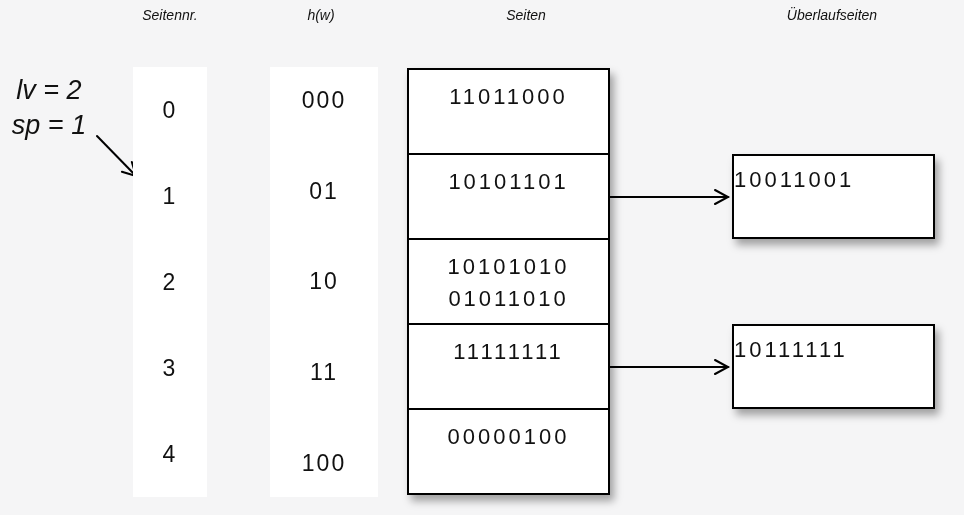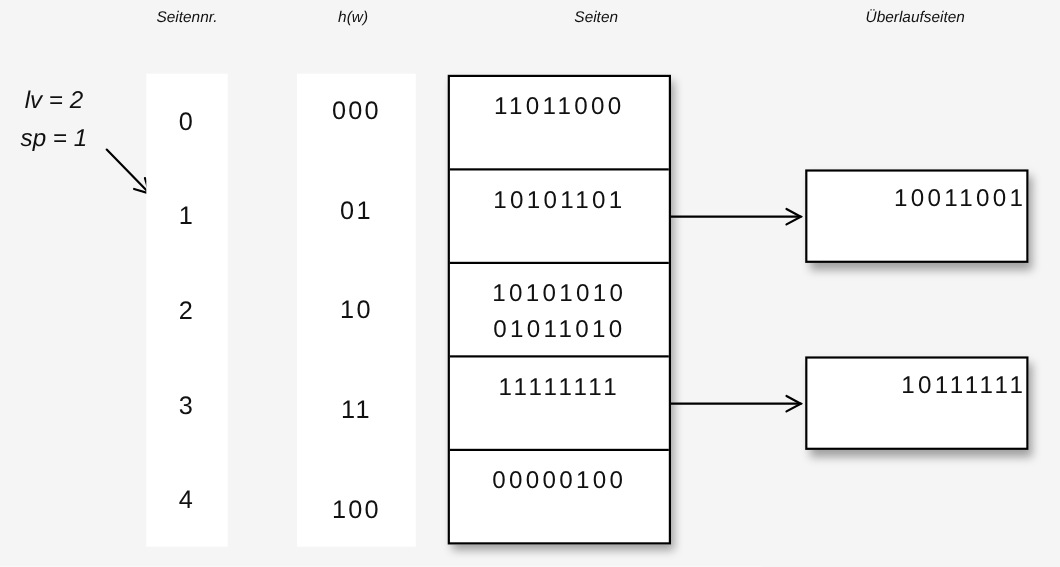--- a/index.html
+++ b/index.html
@@ -7,21 +7,21 @@
     position:relative; width:964px; height:515px;
     background:#f5f5f6; overflow:hidden;
     font-family:"Liberation Sans", sans-serif; color:#111;
   }
   .hdr {
     position:absolute; top:7px; transform:translateX(-50%);
     font-style:italic; font-size:14px; white-space:nowrap;
   }
   .annot {
     position:absolute; left:6px; top:73px; width:86px;
-    text-align:center; font-style:italic; font-size:22px; line-height:35px;
+    text-align:center; font-style:italic; font-size:27px; line-height:35px;
     white-space:nowrap;
   }
   .strip {
     position:absolute; top:67px; height:430px; background:#ffffff;
     display:flex; flex-direction:column;
   }
   .strip-nr { left:133px; width:74px; }
   .strip-hw { left:270px; width:108px;gap:24px; }
   .strip .cell {
     flex:1; display:flex; align-items:center; justify-content:center;
@@ -38,36 +38,36 @@
     text-align:center; overflow:hidden;
   }
   .page-cell:last-child { border-bottom:none; }
   .bin {
     font-size:22px; line-height:32px; letter-spacing:3px; white-space:nowrap;
   }
   .overflow-box {
     position:absolute; left:732px; width:203px; height:85px;
     box-sizing:border-box; background:#ffffff; border:2px solid #000;
     box-shadow:4px 6px 8px rgba(0,0,0,0.35);
-    text-align:right; padding-top:8px;
+    text-align:left; padding-top:8px;
   }
   svg.arrow { position:absolute; overflow:visible; }
   svg.arrow line, svg.arrow polyline {
     stroke:#000; stroke-width:2; fill:none;
     stroke-linecap:round; stroke-linejoin:miter;
   }
 </style>
 </head>
 <body>
 
 <div class="canvas">
 
   <div class="hdr" style="left:170px">Seitennr.</div>
   <div class="hdr" style="left:321px">h(w)</div>
-  <div class="hdr" style="left:542px">Seiten</div>
+  <div class="hdr" style="left:526px">Seiten</div>
   <div class="hdr" style="left:832px">Überlaufseiten</div>
 
   <div class="annot">
     <div>lv = 2</div>
     <div>sp = 1</div>
   </div>
 
   <svg class="arrow" style="left:90px; top:128px" width="60" height="60">
     <line x1="7" y1="8" x2="46" y2="48"></line>
     <polyline points="41.8,33.9 46,48 31.9,43.8"></polyline>

